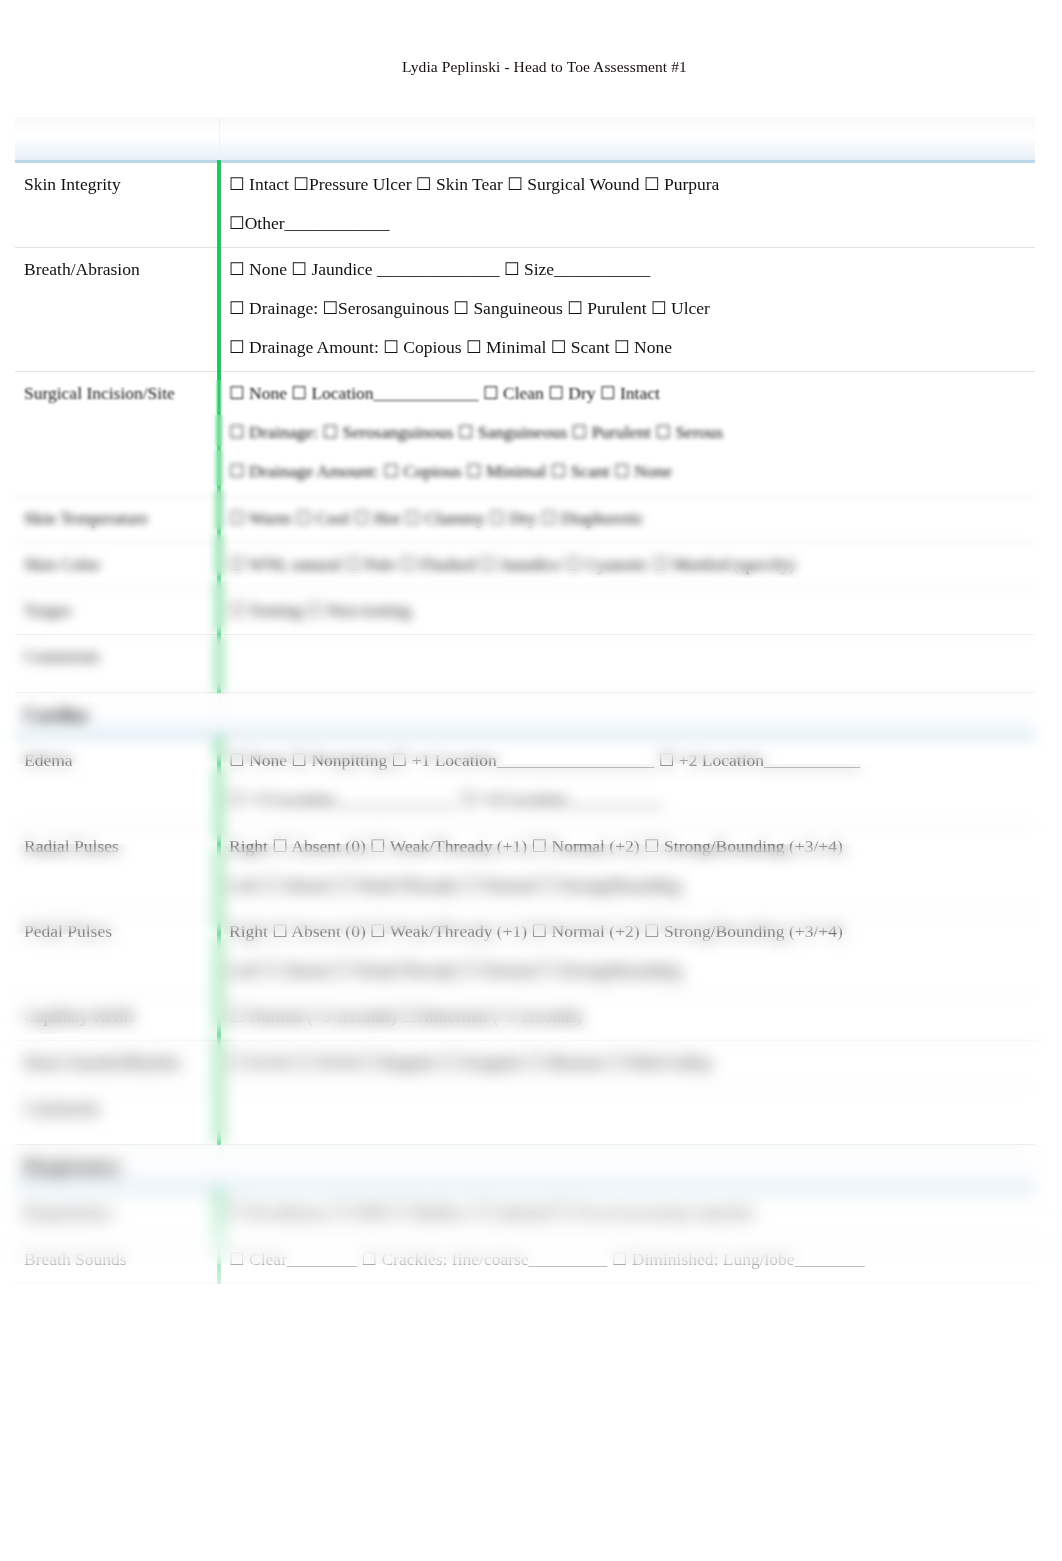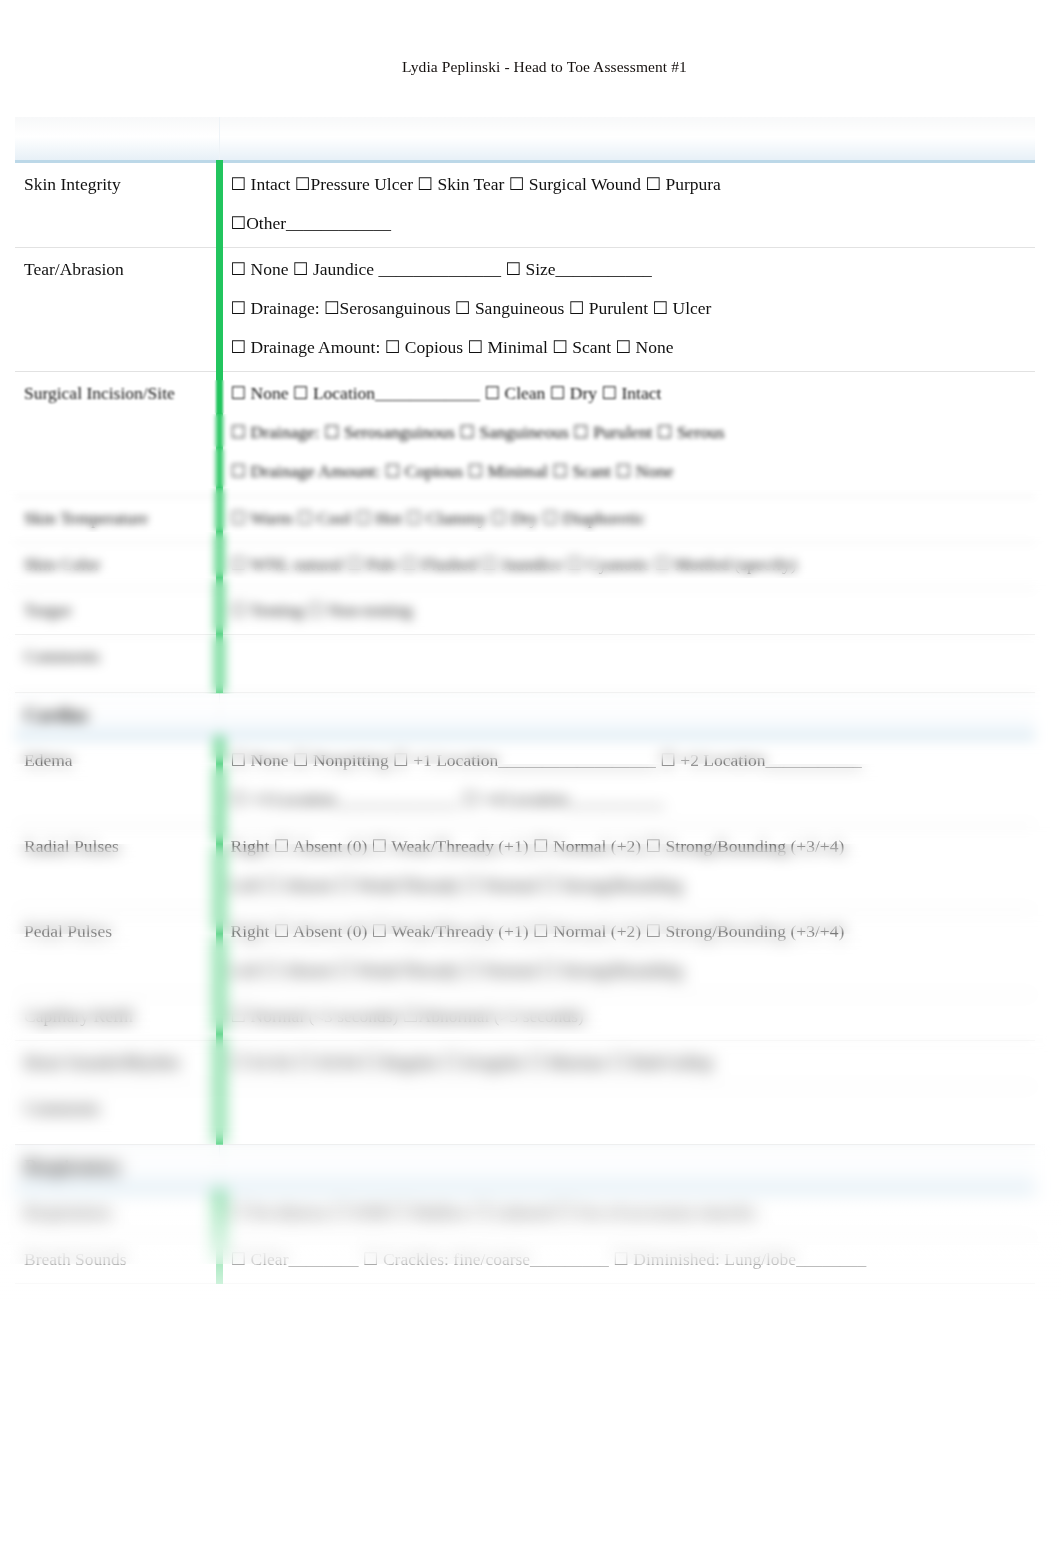--- a/index.html
+++ b/index.html
@@ -39,21 +39,21 @@
 
   .form-table td {
     border-top: 1px solid #e2e2e2;
     border-bottom: 1px solid #e2e2e2;
     padding: 8px 6px 10px 8px;
     vertical-align: top;
     font-size: 17.5px;
     line-height: 1.55;
   }
   .form-table td.lbl {
-    border-right: 7px solid #22c55e;
+    border-right: 4px solid #22c55e;
     padding-left: 9px;
     padding-right: 4px;
   }
   .form-table tr.row-top td { border-top: none; }
 
   
   tr.section-row td {
     border-top: 1px solid #e6e6e6;
     border-bottom: 3px solid #bcd8e8;
     background: linear-gradient(to bottom, #fbfcfd 0%, #ffffff 40%, #eef5fa 100%);
@@ -131,21 +131,21 @@
 
     <tr>
       <td class="lbl">Skin Integrity</td>
       <td>
         <span class="fline">☐ Intact     ☐Pressure Ulcer       ☐ Skin Tear      ☐ Surgical Wound     ☐ Purpura</span>
         <span class="fline">☐Other____________</span>
       </td>
     </tr>
 
     <tr>
-      <td class="lbl">Tear/Abrasion</td>
+      <td class="lbl">Breath/Abrasion</td>
       <td>
         <span class="fline">☐ None       ☐ Jaundice ______________            ☐ Size___________</span>
         <span class="fline">☐ Drainage:  ☐Serosanguinous     ☐ Sanguineous     ☐ Purulent    ☐ Ulcer</span>
         <span class="fline">☐ Drainage Amount:   ☐ Copious   ☐ Minimal  ☐ Scant   ☐ None</span>
       </td>
     </tr>
 
     <tr>
       <td class="lbl">Surgical Incision/Site</td>
       <td>

